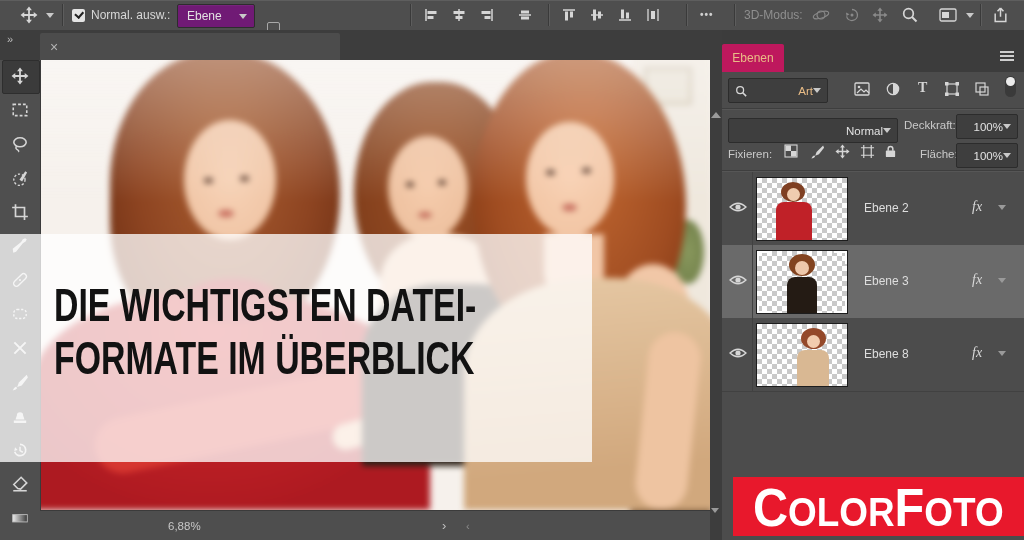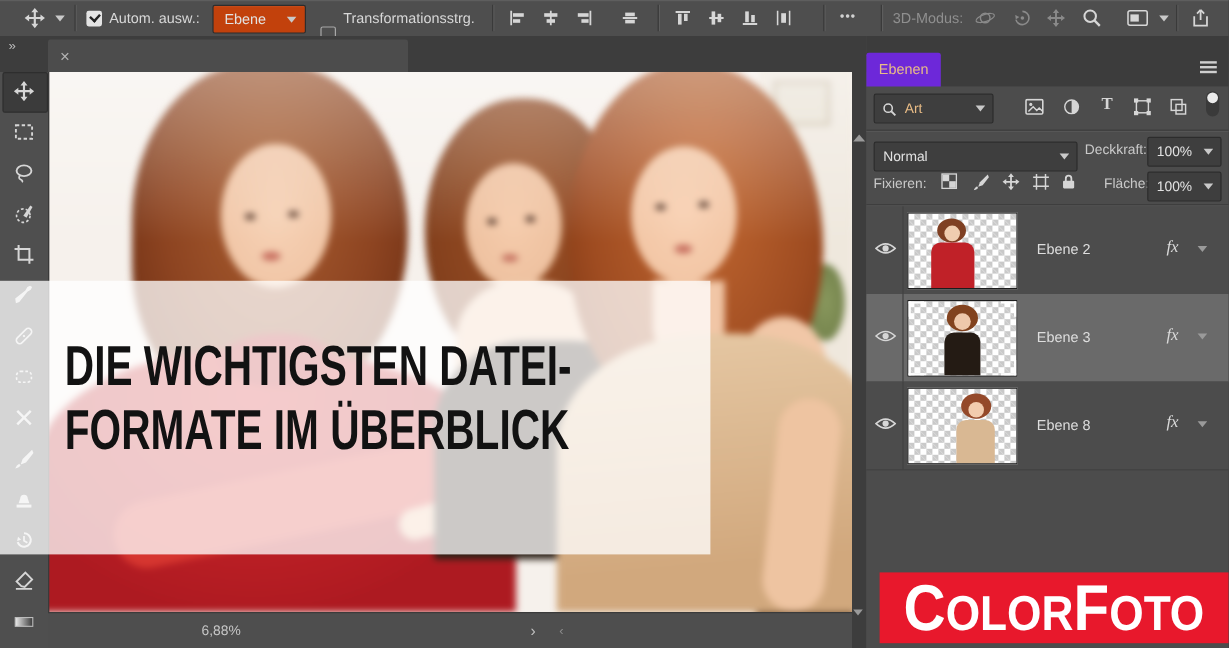--- a/index.html
+++ b/index.html
@@ -14,21 +14,21 @@
   .chev-up{width:0;height:0;border-left:5px solid transparent;border-right:5px solid transparent;border-bottom:6px solid #9a9a9a;}
   .chev-down-sm{width:0;height:0;border-left:4px solid transparent;border-right:4px solid transparent;border-top:5px solid #9a9a9a;}
 
   
   .options-bar{left:0;top:0;width:1024px;height:30px;background:#4e4e4e;border-bottom:1px solid #393939;box-shadow:inset 0 1px 0 #5e5e5e;}
   .opt-label{font-size:12px;color:#d8d8d8;line-height:30px;}
   .opt-label.dimtxt{color:#8f8f8f;}
   .checkbox{width:13px;height:13px;border-radius:2px;background:#e4e4e4;position:relative;}
   .checkbox.unchecked{background:transparent;border:1px solid #a8a8a8;width:11px;height:11px;}
   .checkbox .mark{position:absolute;left:2.5px;top:1.5px;width:6px;height:3.5px;border-left:2px solid #222;border-bottom:2px solid #222;transform:rotate(-48deg);}
-  .combo{background:#c2410c;border:1px solid #2d2d2d;border-radius:2px;display:flex;align-items:center;box-shadow:inset 0 1px 0 rgba(255,255,255,.05);}
+  .combo{background:#701a75;border:1px solid #2d2d2d;border-radius:2px;display:flex;align-items:center;box-shadow:inset 0 1px 0 rgba(255,255,255,.05);}
   .combo .txt{font-size:12px;color:#e2e2e2;padding-left:9px;flex:1;}
   .combo .chev-down{margin-right:7px;}
   .more-dots{font-size:10px;font-weight:bold;color:#d0d0d0;letter-spacing:1px;line-height:30px;}
 
   
   .tabbar{left:0;top:30px;width:1024px;height:30px;background:#3d3d3d;}
   .collapse-tools{left:7px;top:33px;font-size:11px;color:#bdbdbd;letter-spacing:1px;}
   .doc-tab{left:40px;top:33px;width:300px;height:27px;background:#4c4c4c;border-radius:2px 2px 0 0;display:flex;align-items:center;}
   .doc-tab .title{font-size:12.5px;color:#e9e9e9;padding-left:12px;white-space:nowrap;}
   .doc-tab .close{margin-left:10px;font-size:14px;color:#b3b3b3;line-height:1;}
@@ -51,28 +51,28 @@
   
   .statusbar{left:40px;top:510px;width:670px;height:30px;background:#4e4e4e;border-top:1px solid #3b3b3b;z-index:20;}
   .status-txt{font-size:11.5px;color:#c6c6c6;line-height:30px;}
 
   
   .gutter{left:710px;top:30px;width:12px;height:510px;background:#3d3d3d;z-index:5;}
 
   
   .panel{left:722px;top:30px;width:302px;height:510px;background:#4c4c4c;z-index:6;}
   .p-header-dark{position:absolute;left:0;top:0;width:302px;height:15px;background:#3c3c3c;}
-  .p-tab{position:absolute;left:0;top:14px;width:62px;height:28px;background:#6d28d9;border-radius:2px 2px 0 0;display:flex;align-items:center;justify-content:center;}
+  .p-tab{position:absolute;left:0;top:14px;width:62px;height:28px;background:#be185d;border-radius:2px 2px 0 0;display:flex;align-items:center;justify-content:center;}
   .p-tab span{font-size:12px;color:#e9bc86;}
   .p-tab-rest{position:absolute;left:62px;top:14px;right:0;height:28px;background:#3c3c3c;}
   .hamburger{position:absolute;right:10px;top:21px;width:14px;height:10px;}
   .hamburger i{display:block;height:2px;background:#cfcfcf;margin-bottom:2px;}
   .p-row-label{font-size:11.5px;color:#c9c9c9;}
   .p-combo{background:#3e3e3e;border:1px solid #2c2c2c;border-radius:2px;display:flex;align-items:center;}
-  .p-combo .txt{font-size:11.5px;color:#e2e2e2;padding-left:7px;flex:1;}
+  .p-combo .txt{font-size:11.5px;color:#e2e2e2;padding-left:7px;flex:1;text-align:right;}
   .p-combo .chev-down{margin-right:6px;}
   .p-sep{position:absolute;left:0;right:0;height:1px;background:#3e3e3e;box-shadow:0 1px 0 #565656;}
   .lock-ic{position:absolute;top:114px;width:16px;height:16px;}
   .toggle-pill{position:absolute;right:8px;top:46px;width:11px;height:21px;background:#3a3a3a;border-radius:6px;}
   .toggle-pill i{display:block;width:9px;height:9px;border-radius:50%;background:#ececec;margin:1px auto 0;}
 
   .layer-rows{position:absolute;left:0;top:142px;width:302px;height:291px;}
   .lrow{position:absolute;left:0;width:302px;height:73px;border-bottom:1px solid #414141;background:#4c4c4c;}
   .lrow.sel{background:#6a6a6a;}
   .lrow .eyewrap{position:absolute;left:7px;top:29px;width:20px;height:14px;}
@@ -273,27 +273,26 @@
     <div class="abs" style="left:20px;top:6px;">
         <svg class="ic" width="18" height="18">
           <use href="#i-move"></use>
         </svg>
       </div>
     <div class="abs chev-down" style="left:46px;top:13px;"></div>
     <div class="abs sep" style="left:62px;top:4px;height:22px;"></div>
     <div class="abs checkbox" style="left:72px;top:9px;">
         <span class="mark"></span>
       </div>
-    <div class="abs opt-label" style="left:91px;top:0;">Autom. ausw.:</div>
+    <div class="abs opt-label" style="left:91px;top:0;">Normal. ausw.:</div>
     <div class="abs combo" style="left:177px;top:4px;width:76px;height:22px;">
       <span class="txt">Ebene</span>
       <span class="chev-down"></span>
     </div>
     <div class="abs checkbox unchecked" style="left:267px;top:9px;"></div>
-    <div class="abs opt-label" style="left:286px;top:0;">Transformationsstrg.</div>
     <div class="abs sep" style="left:410px;top:4px;height:22px;"></div>
 
     <div class="abs" style="left:424px;top:8px;">
         <svg class="ic" width="14" height="14">
           <use href="#a-left"></use>
         </svg>
       </div>
     <div class="abs" style="left:452px;top:8px;">
         <svg class="ic" width="14" height="14">
           <use href="#a-centerh"></use>

